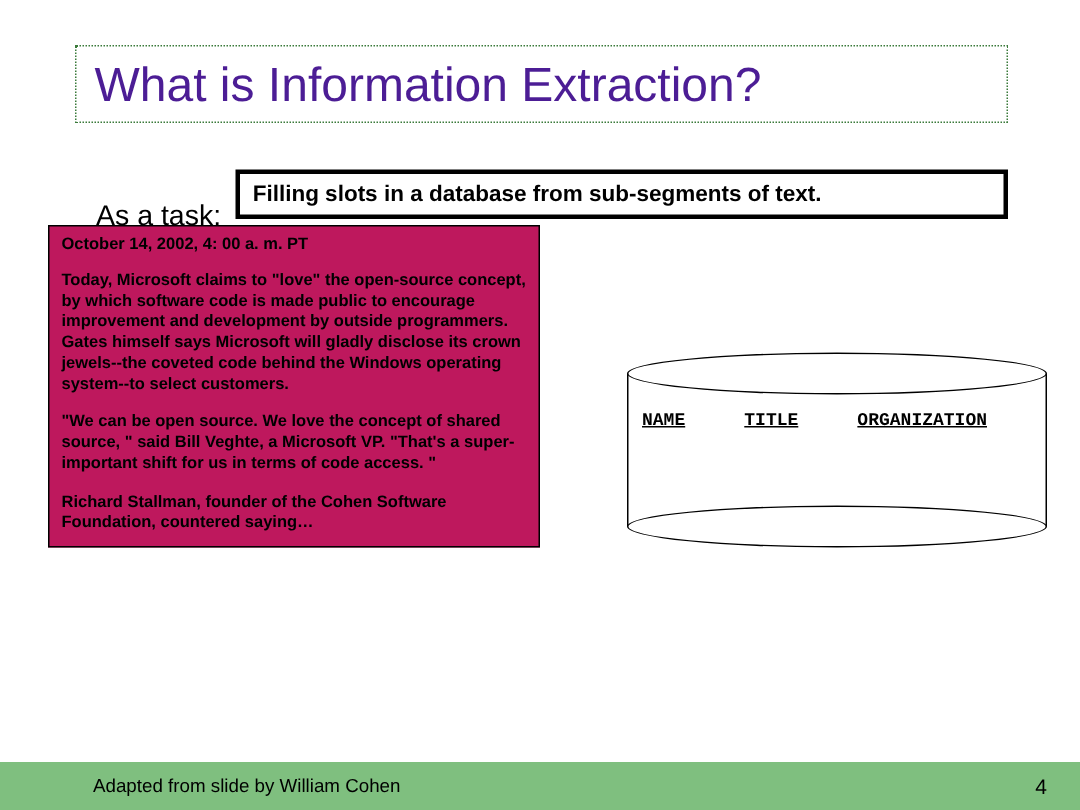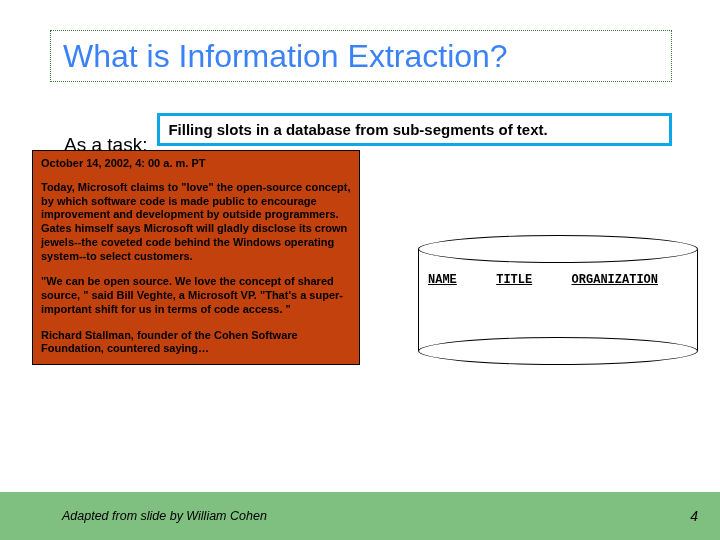--- a/index.html
+++ b/index.html
@@ -17,56 +17,56 @@
     left: 50px;
     width: 622px;
     height: 52px;
     border: 1px dotted #3a7a3a;
     display: flex;
     align-items: center;
     padding-left: 12px;
   }
   .title-text {
     font-size: 32px;
-    color: #3b82f6;
+    color: #4c1d95;
     font-weight: 400;
   }
   .subtitle-row {
     position: absolute;
     top: 102px;
     left: 64px;
     width: 608px;
     display: flex;
     align-items: center;
     gap: 10px;
   }
   .as-a-task {
     font-size: 19px;
     font-weight: 400;
     white-space: nowrap;
     margin-top: 32px;
   }
   .definition-box {
-    border: 3px solid #0ea5e9;
+    border: 3px solid #000000;
     padding: 5px 8px;
     font-size: 15px;
     font-weight: bold;
     flex: 1;
   }
   .article-box {
     position: absolute;
     top: 150px;
     left: 32px;
     width: 328px;
     border: 1.5px solid #000;
     padding: 6px 8px 6px 8px;
     font-size: 11px;
     line-height: 1.25;
     font-weight: bold;
-    background: #c2410c;
+    background: #be185d;
   }
   .article-date {
     margin-bottom: 10px;
   }
   .article-p {
     margin-bottom: 12px;
   }
   .article-p:last-child { margin-bottom: 2px; }
   .db-cylinder {
     position: absolute;
@@ -118,29 +118,28 @@
     font-weight: bold;
   }
   .db-col {
     text-decoration: underline;
   }
   .footer-bar {
     position: absolute;
     bottom: 0;
     left: 0;
     width: 720px;
-    height: 48px;
+    height: 32px;
     background: #7fbf7f;
     display: flex;
     align-items: center;
     justify-content: space-between;
     padding: 0 22px 0 62px;
     font-size: 12.5px;
     color: #000;
-    font-style: italic;
   }
   .page-num { font-size: 14px; }
 </style>
 </head>
 <body>
 
 <div class="title-box">
   <span class="title-text">What is Information Extraction?</span>
 </div>
 

